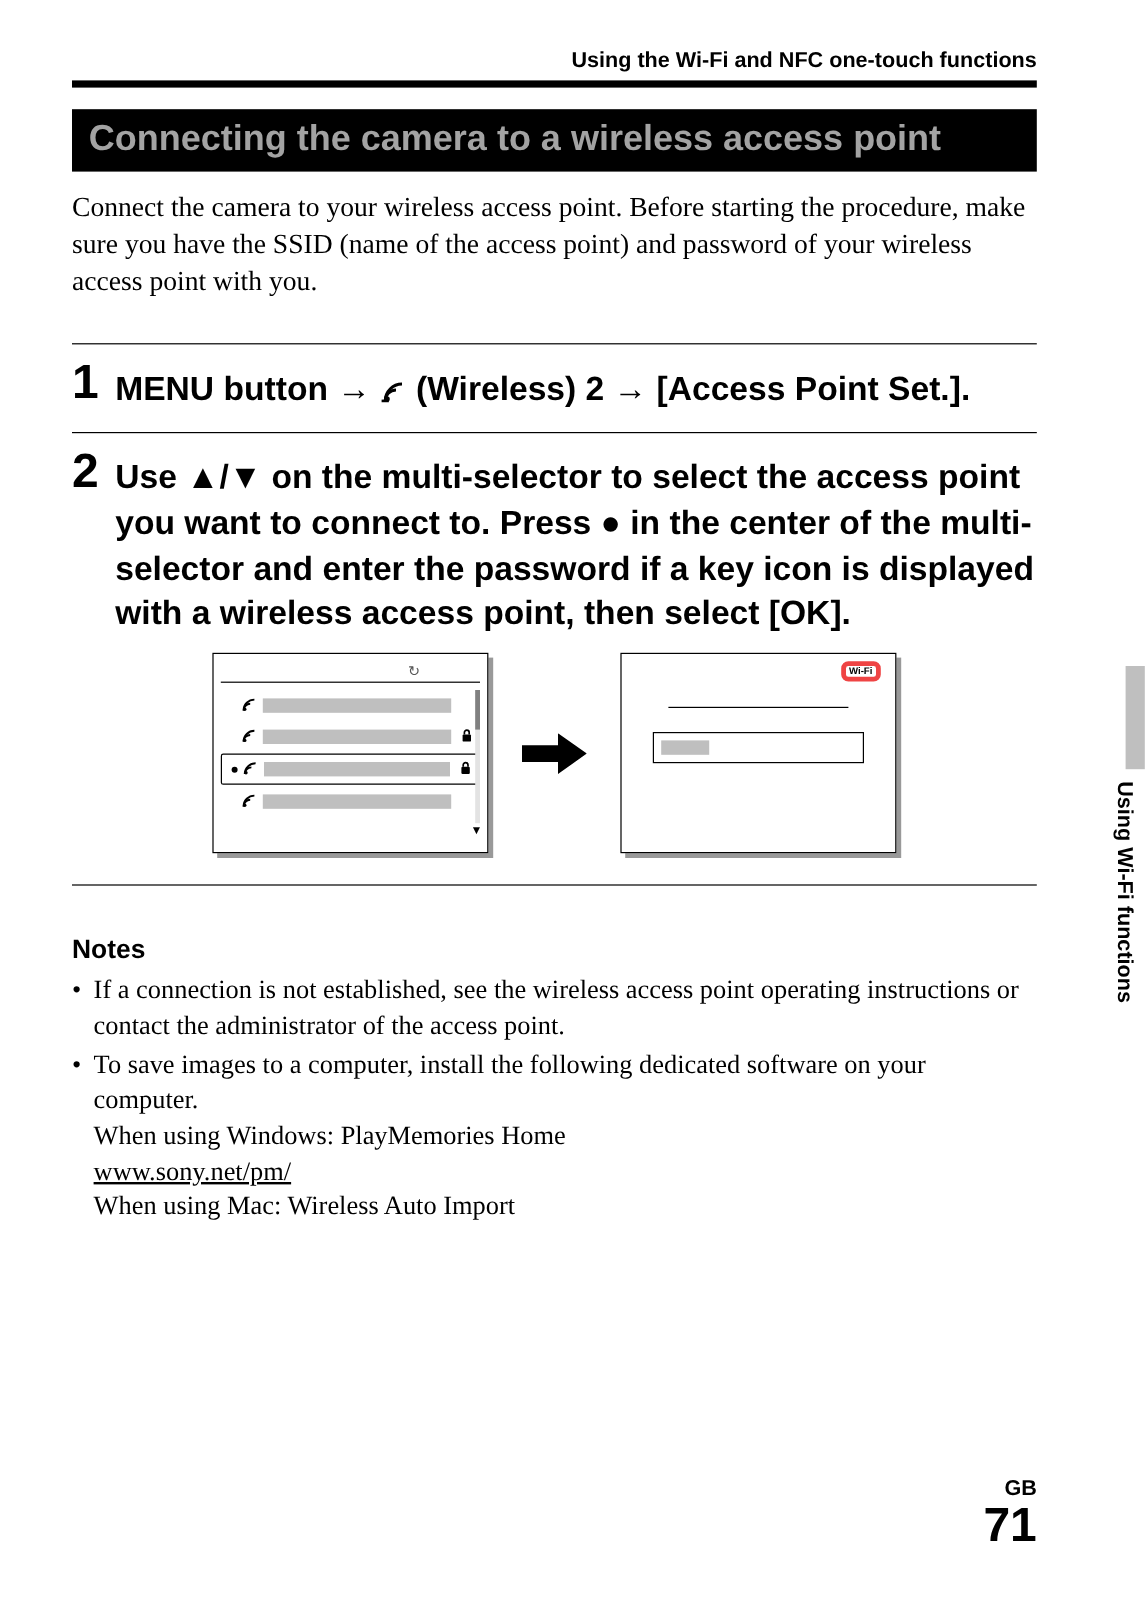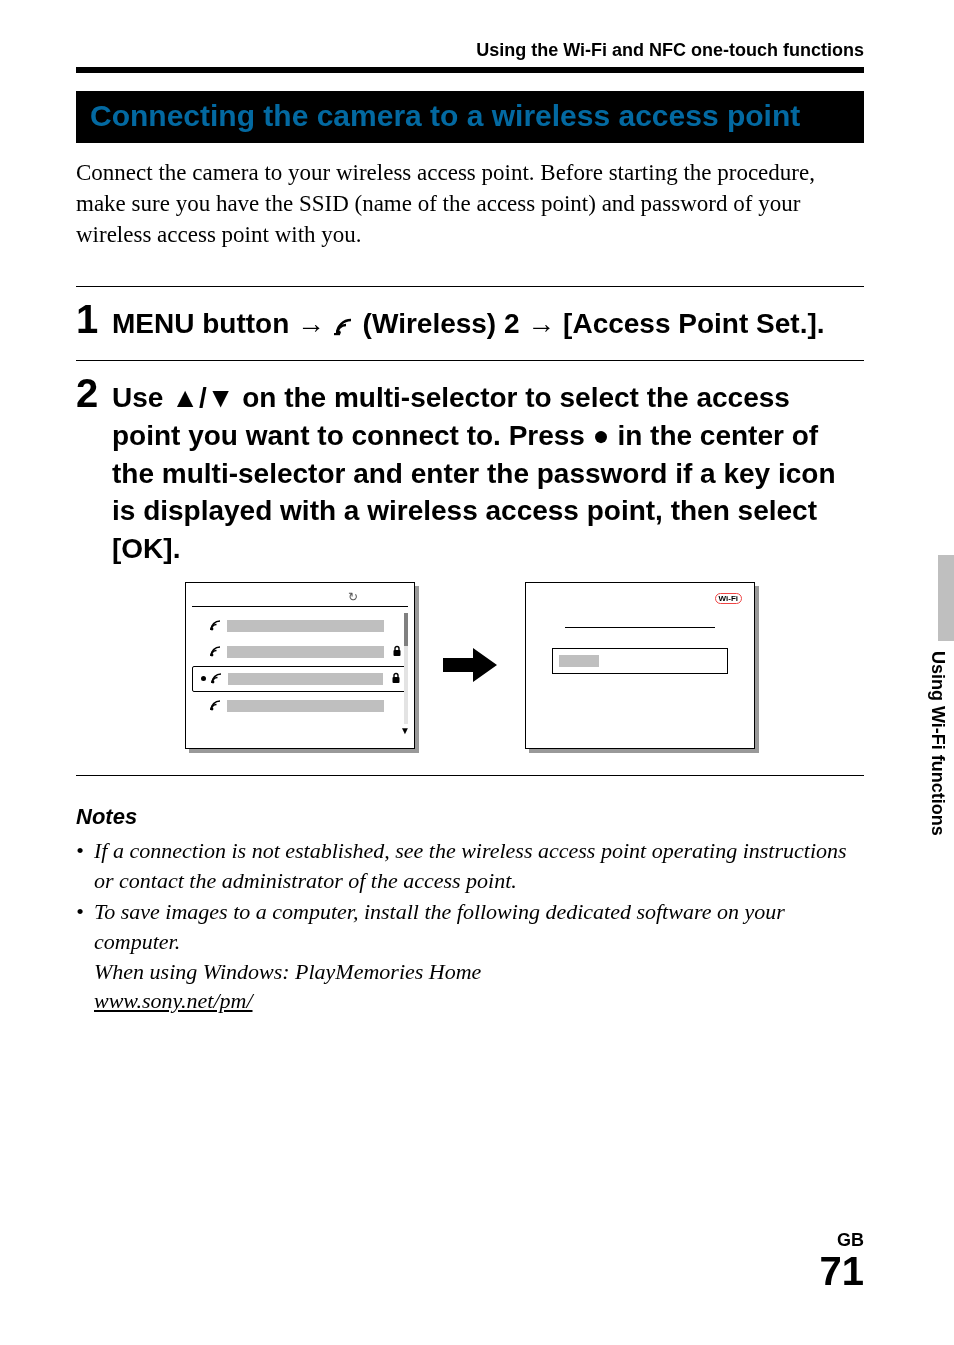--- a/index.html
+++ b/index.html
@@ -5,36 +5,36 @@
   * { margin: 0; padding: 0; box-sizing: border-box; }
   body {
     width: 954px;
     height: 1345px;
     background: #fff;
     font-family: "Times New Roman", Times, serif;
     position: relative;
     color: #000;
   }
   .page {
-    padding: 40px 90px 0 76px;
+    padding: 40px 90px 0 60px;
     position: relative;
     height: 100%;
   }
   .header-label {
     font-family: Arial, Helvetica, sans-serif;
     font-weight: bold;
     font-size: 18px;
     text-align: right;
     padding-bottom: 6px;
     border-bottom: 6px solid #000;
     margin-bottom: 18px;
   }
   .section-title-bar {
     background: #000;
-    color: #0369a1;
+    color: #a3a3a3;
     font-family: Arial, Helvetica, sans-serif;
     font-weight: bold;
     font-size: 30px;
     padding: 8px 14px 10px 14px;
     margin-bottom: 14px;
   }
   .intro {
     font-size: 23px;
     line-height: 1.35;
     margin-bottom: 36px;
@@ -166,22 +166,21 @@
     border: 1px solid #000;
     display:flex; align-items:center; padding-left:6px;
   }
   .screen2-fieldbar { width:40px; height:12px; background:#bfbfbf; }
 
   .big-arrow svg { display:block; }
 
   .step2-block { border-bottom: 1.5px solid #000; padding-bottom: 20px; }
 
   .notes {
-    margin-top: 28px;
-    font-style: italic;
+    margin-top: 40px;
   }
   .notes-h {
     font-family: Arial, Helvetica, sans-serif;
     font-weight: bold;
     font-size: 22px;
     margin-bottom: 6px;
   }
   .note-item {
     display:flex;
     font-size: 22px;
@@ -339,21 +338,21 @@
 
       <div class="big-arrow">
         <svg width="54" height="34" viewBox="0 0 54 34">
           <polygon points="0,10 30,10 30,0 54,17 30,34 30,24 0,24" fill="#000"></polygon>
         </svg>
       </div>
 
       <div class="screen">
         <div class="screen-inner">
           <div class="screen2-header">
-            <span style="border:1px solid #ef4444; border-radius:6px; padding:0 3px; font-family:Arial; font-size:8px; font-weight:bold;">Wi-Fi</span>
+            <span style="border:4px solid #ef4444; border-radius:6px; padding:0 3px; font-family:Arial; font-size:8px; font-weight:bold;">Wi-Fi</span>
           </div>
           <div class="screen2-line"></div>
           <div class="screen2-field">
             <div class="screen2-fieldbar"></div>
           </div>
         </div>
       </div>
     </div>
   </div>
 
@@ -362,21 +361,21 @@
     <div class="note-item">
       <div class="note-bullet">•</div>
       <div class="note-body">If a connection is not established, see the wireless access point operating instructions or contact the administrator of the access point.</div>
     </div>
     <div class="note-item">
       <div class="note-bullet">•</div>
       <div class="note-body">
         <span>To save images to a computer, install the following dedicated software on your computer.</span><br>
         <span class="note-sub">When using Windows: PlayMemories Home</span><br>
         <span class="note-sub link">www.sony.net/pm/</span><br>
-        <br>
+        <span class="note-sub">When using Mac: Wireless Auto Import</span><br>
       </div>
     </div>
   </div>
 
   <div class="side-tab">
     <div class="tab-shade"></div>
     <div class="tab-text">Using Wi-Fi functions</div>
   </div>
 
   <div class="footer">

